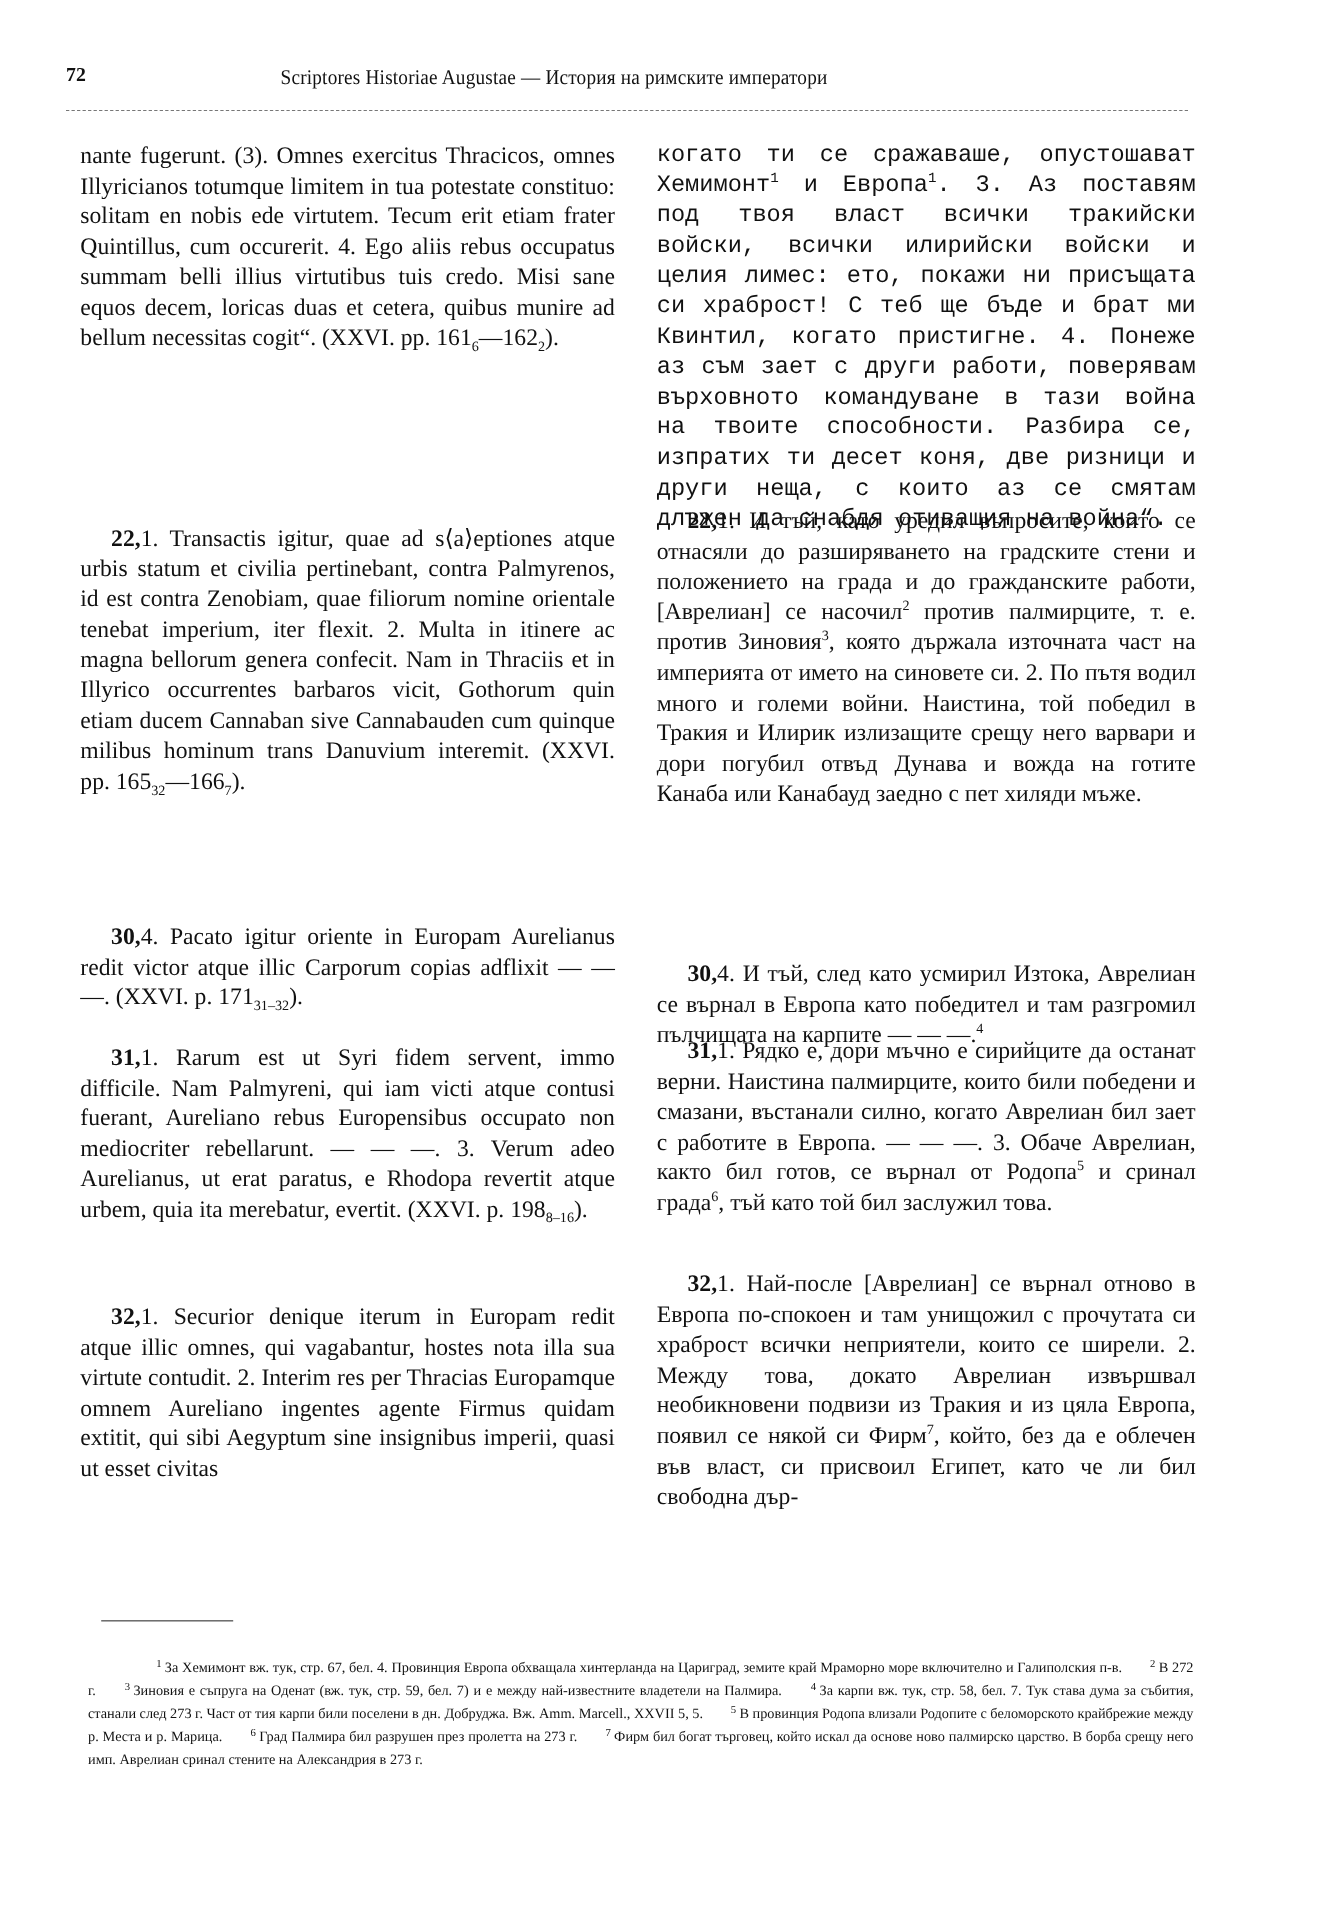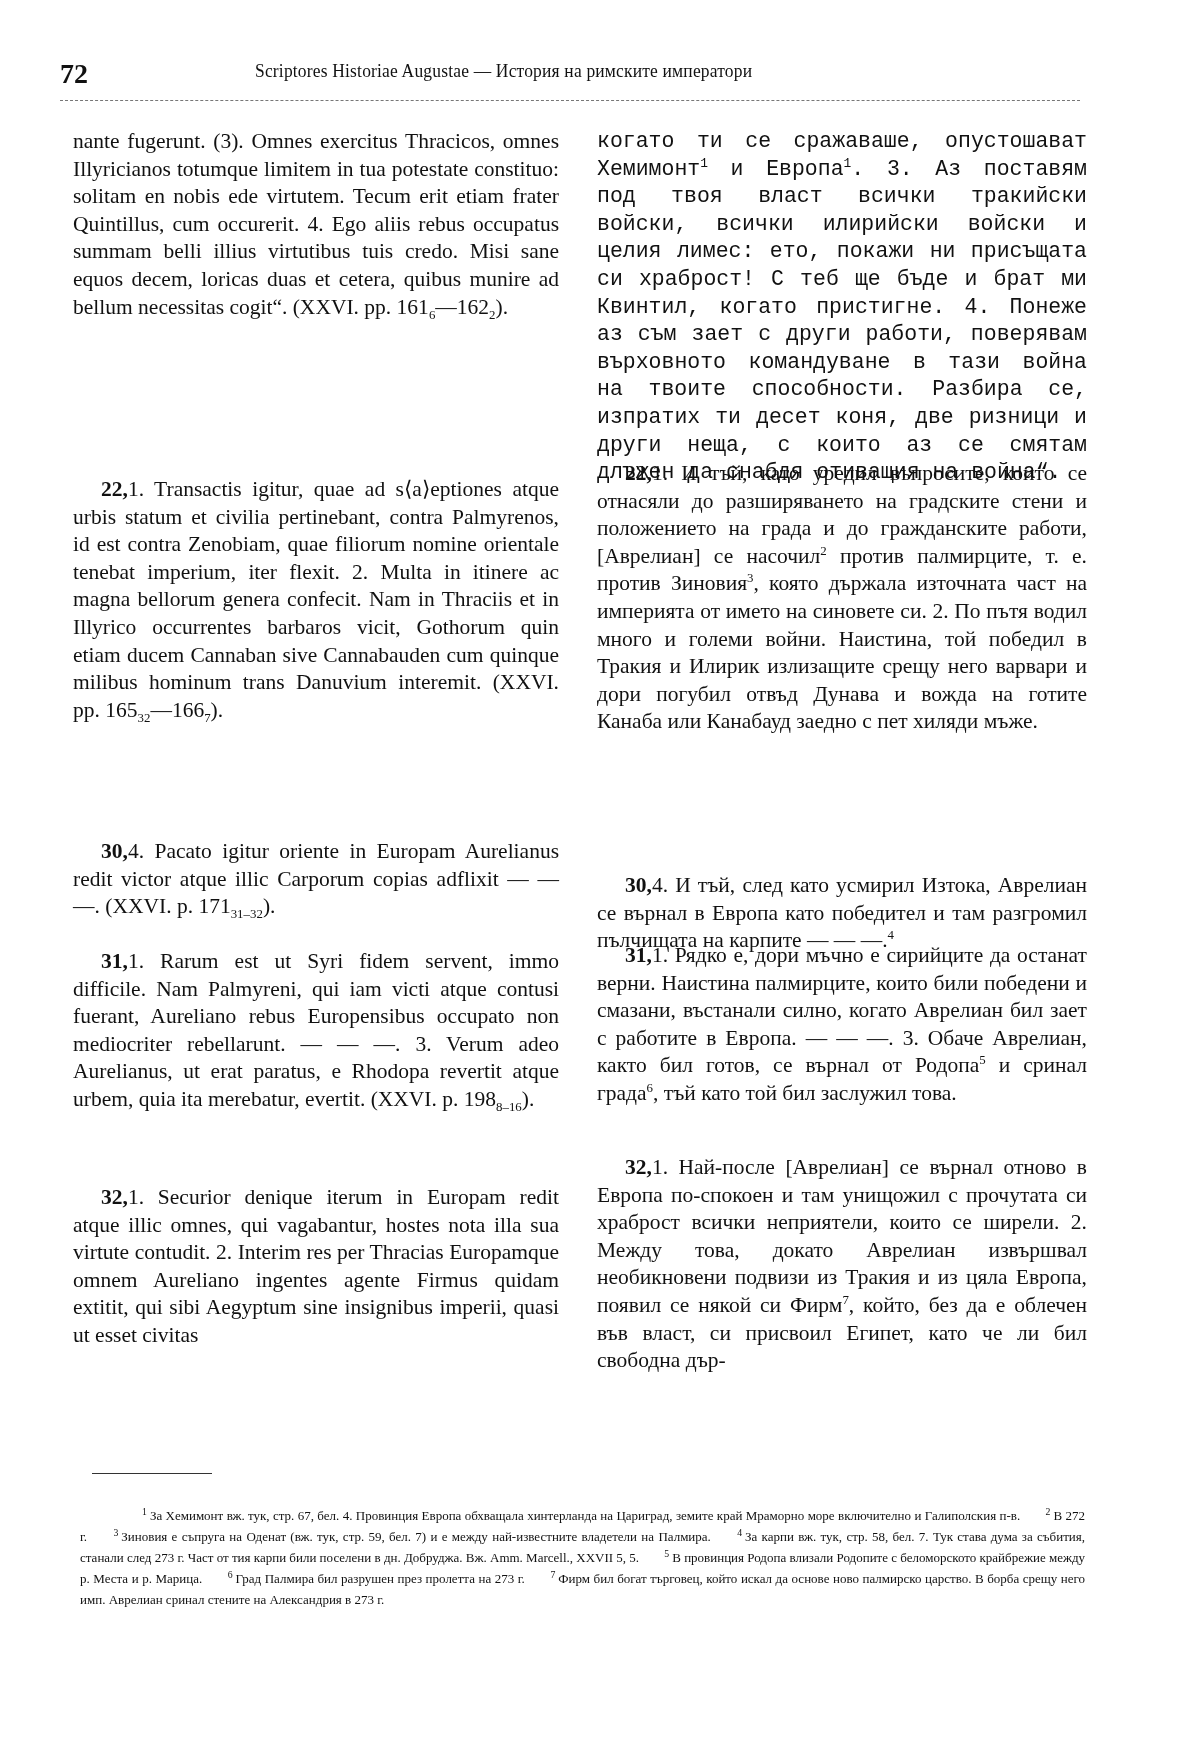--- a/index.html
+++ b/index.html
@@ -1,18 +1,18 @@
 <!DOCTYPE html>
 <html><head>
 <meta charset="utf-8">
 <style>
   html, body { margin: 0; padding: 0; background: #ffffff; }
   body { width: 1200px; height: 1738px; position: relative; overflow: hidden; color: #111; font-family: "Liberation Serif", serif; }
   .header { position: absolute; left: 60px; top: 58px; width: 1000px; height: 30px; }
-  .page-number { position: absolute; left: 0; top: 0; font-size: 28px; font-weight: bold; }
+  .page-number { position: absolute; left: 0; top: 0; font-size: 18px; font-weight: bold; }
   .running-title { position: absolute; left: 195px; top: 2px; font-size: 19px; letter-spacing: 0.2px; transform: scaleX(0.92); transform-origin: left; }
   .header-rule { position: absolute; left: 60px; top: 100px; width: 1020px; border-top: 1px dashed #777; }
   .col { position: absolute; font-size: 21.5px; line-height: 27.6px; text-align: justify; }
   .col-left { left: 73px; width: 486px; top: 128px; }
   .col-right { left: 597px; width: 490px; top: 128px; }
   .col p { margin: 0; }
   .ind { text-indent: 28px; }
   .sec { font-weight: bold; }
   sub, sup { font-size: 60%; line-height: 0; }
   .block { position: absolute; left: 0; width: 100%; }

